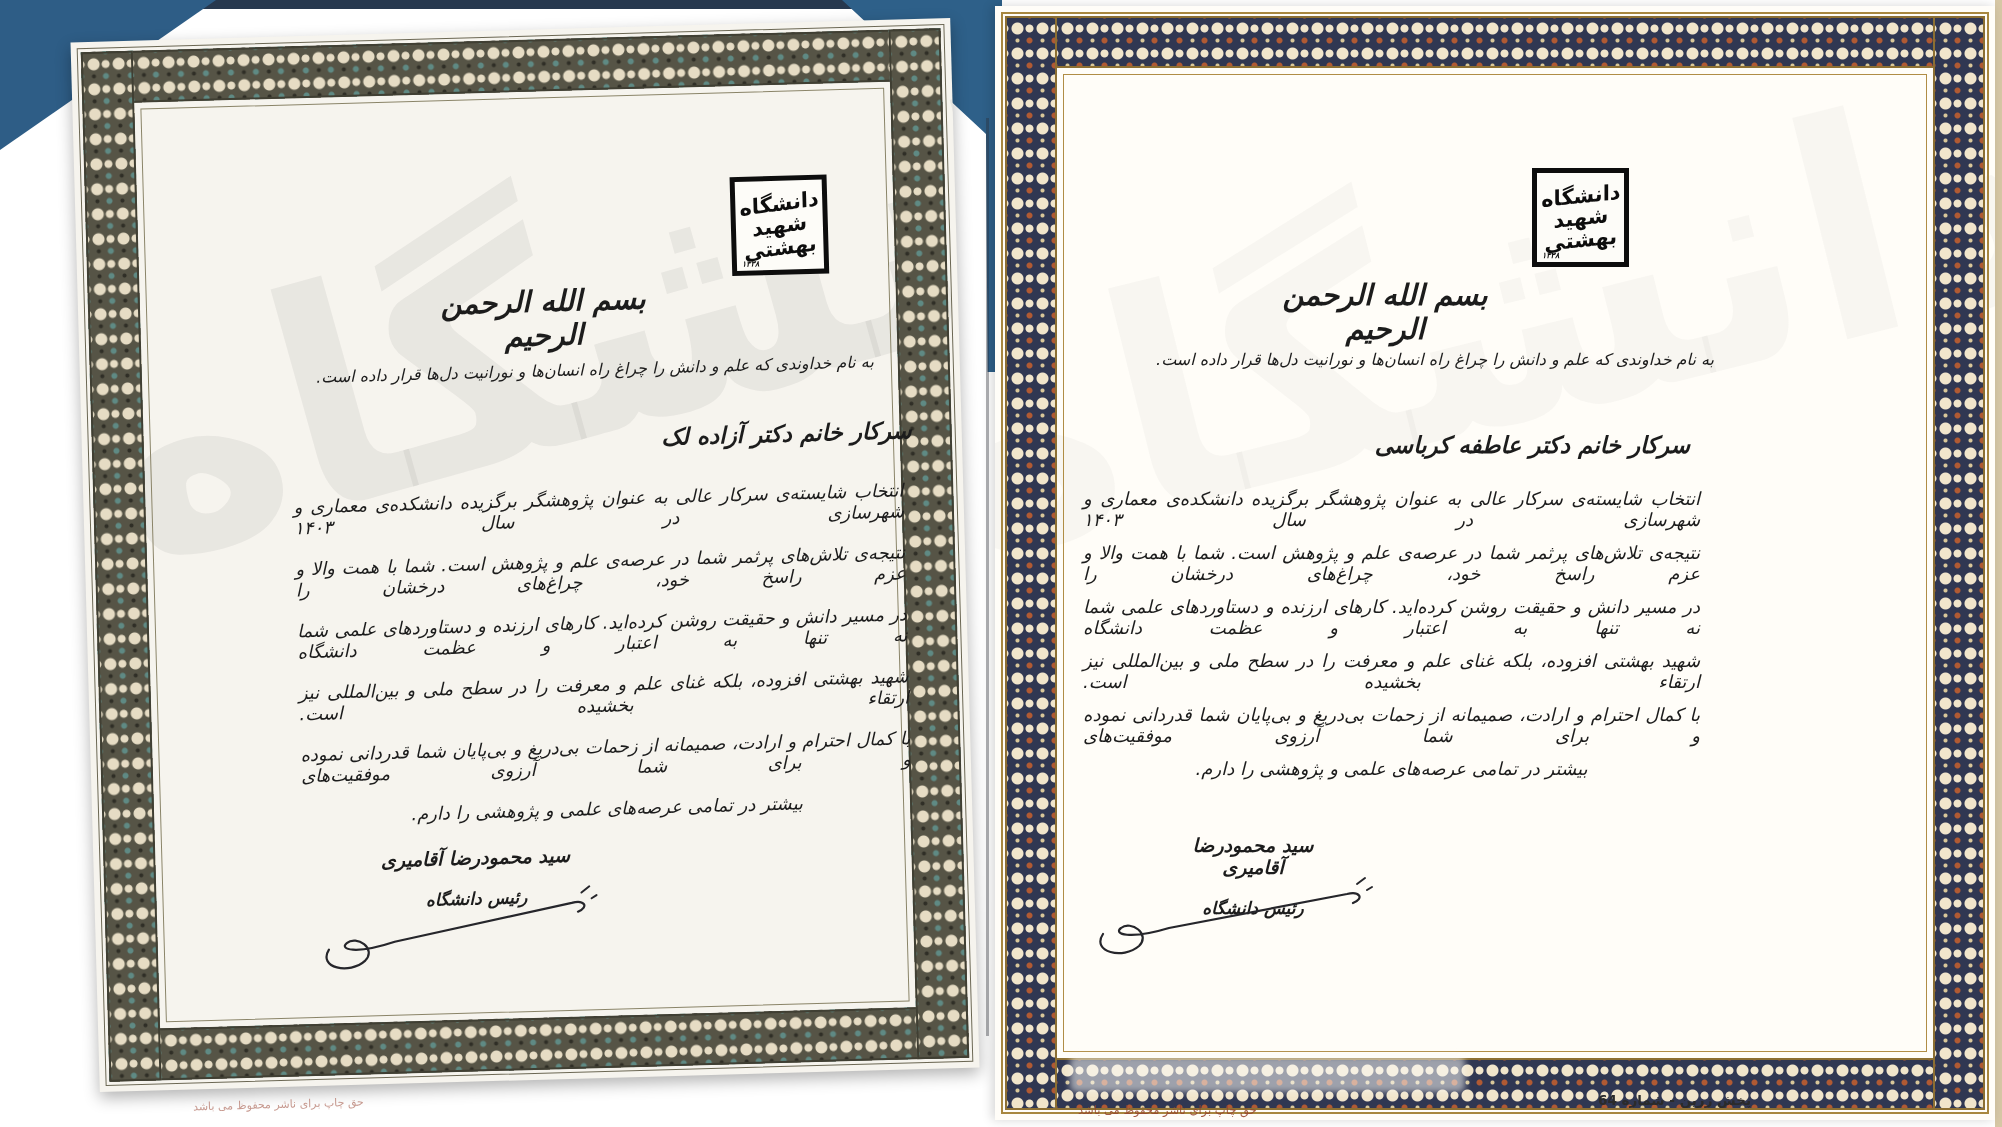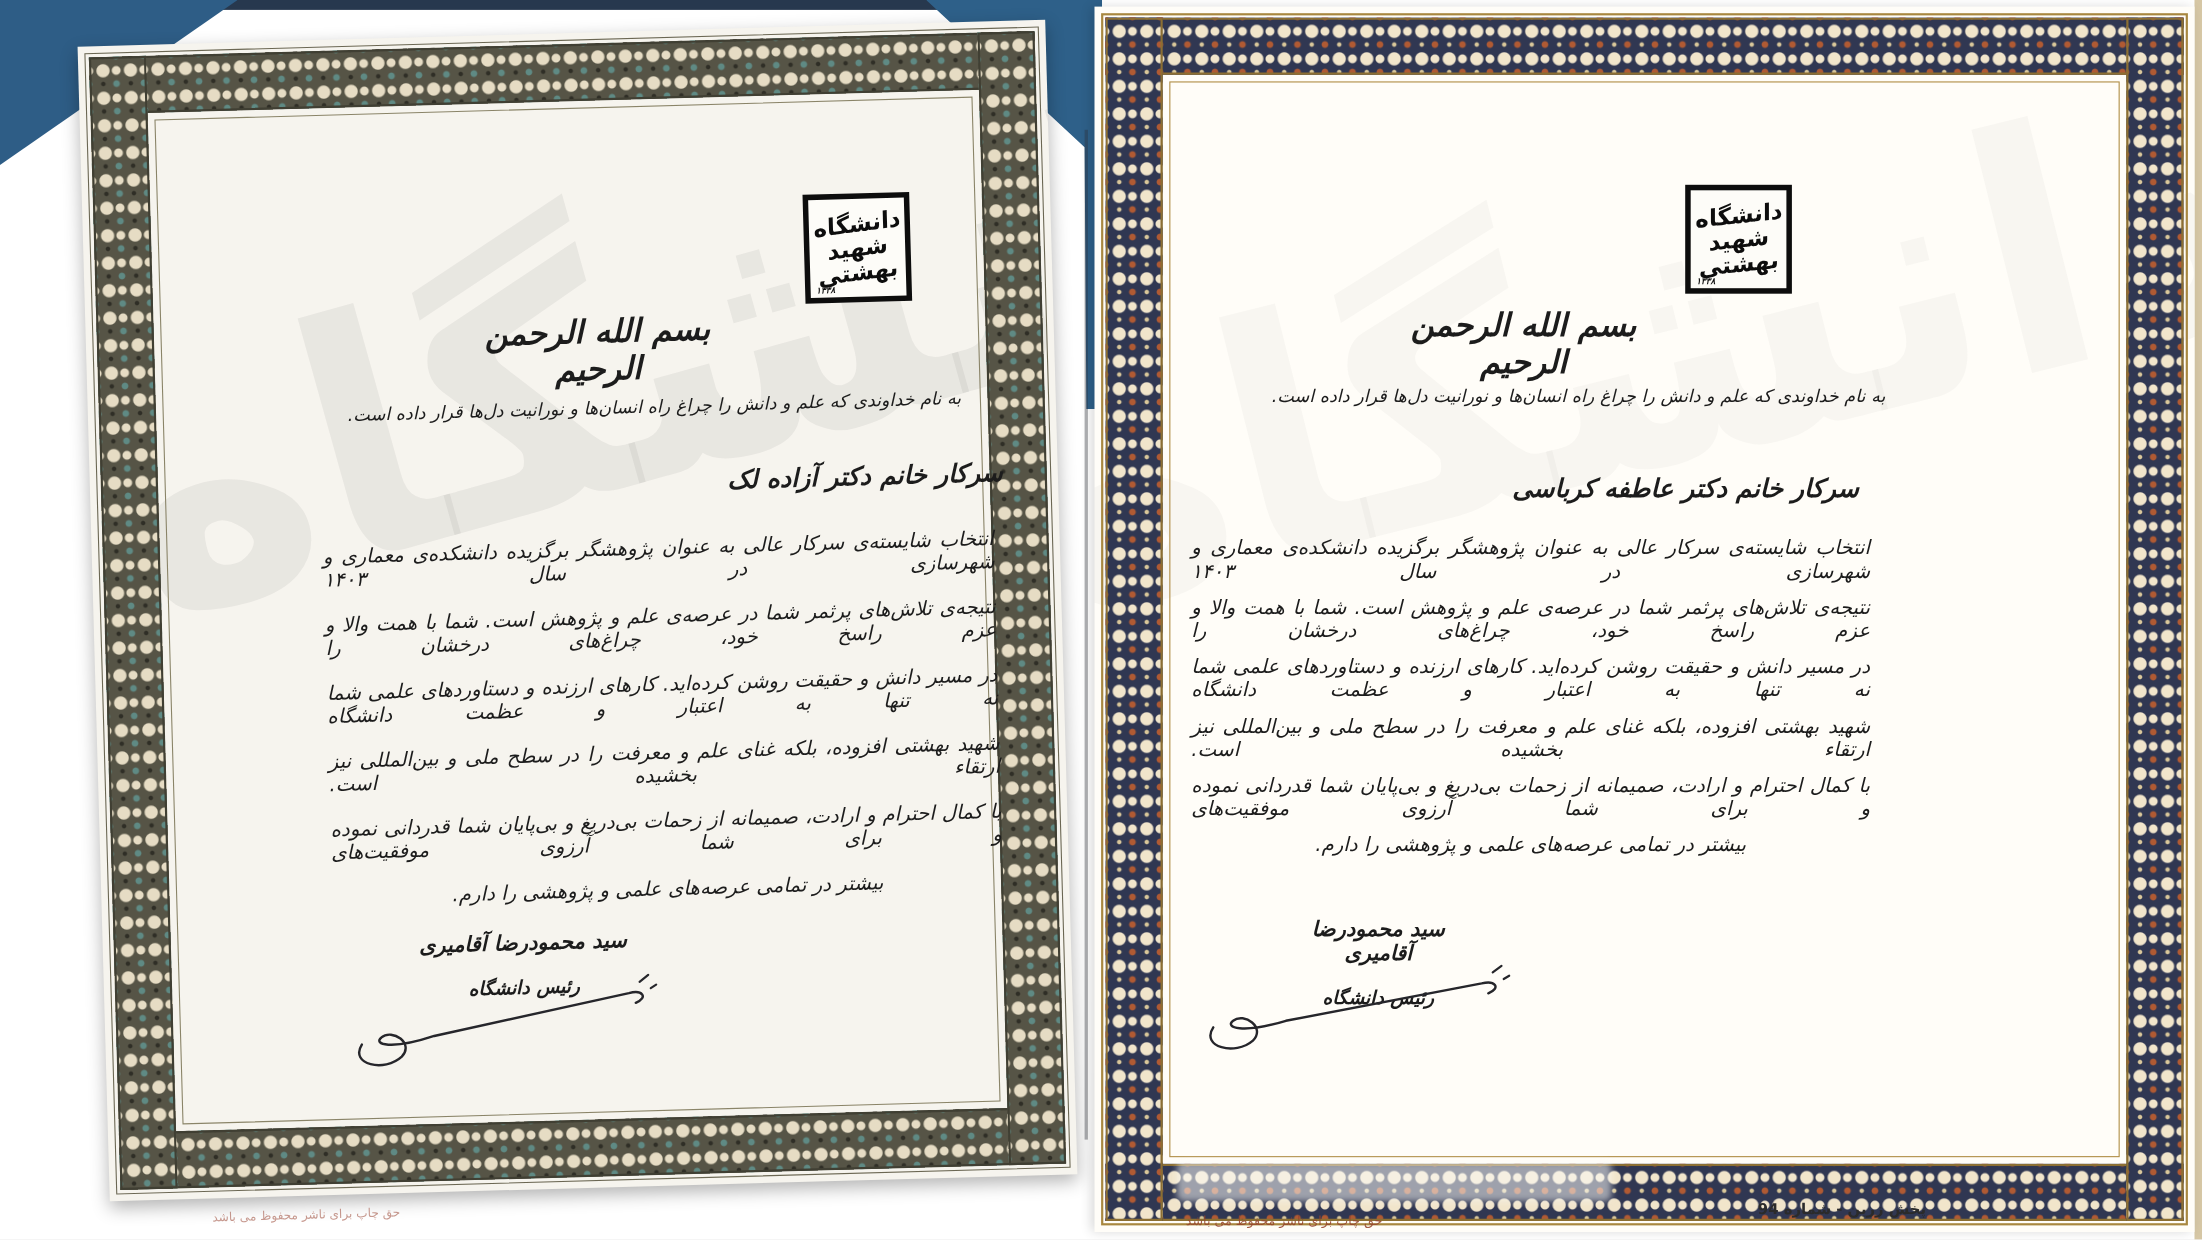--- a/index.html
+++ b/index.html
@@ -176,15 +176,15 @@
     <svg class="scribble" style="left:90px;top:866px;" width="310" height="92" viewBox="0 0 310 92">
       <path d="M18,62 C6,80 38,88 54,74 C66,62 46,48 36,56 C28,62 44,68 84,56 L262,22 C274,19 280,26 268,31" stroke="#26262b" stroke-width="2.2" fill="none" stroke-linecap="round"></path>
       <path d="M272,12 l8,-6 M282,18 l5,-3" stroke="#26262b" stroke-width="2" fill="none" stroke-linecap="round"></path>
     </svg>
   </div>
 
   <div class="smudge"></div>
 
   <div class="footer copy-l">حق چاپ برای ناشر محفوظ می باشد</div>
   <div class="footer copy-r">حق چاپ برای ناشر محفوظ می باشد</div>
-  <div class="footer pub">پخش زرین - شماره 94</div>
+  <div class="footer pub">پخش زرین - شماره 64</div>
 
 </div>
 
 </body></html>

